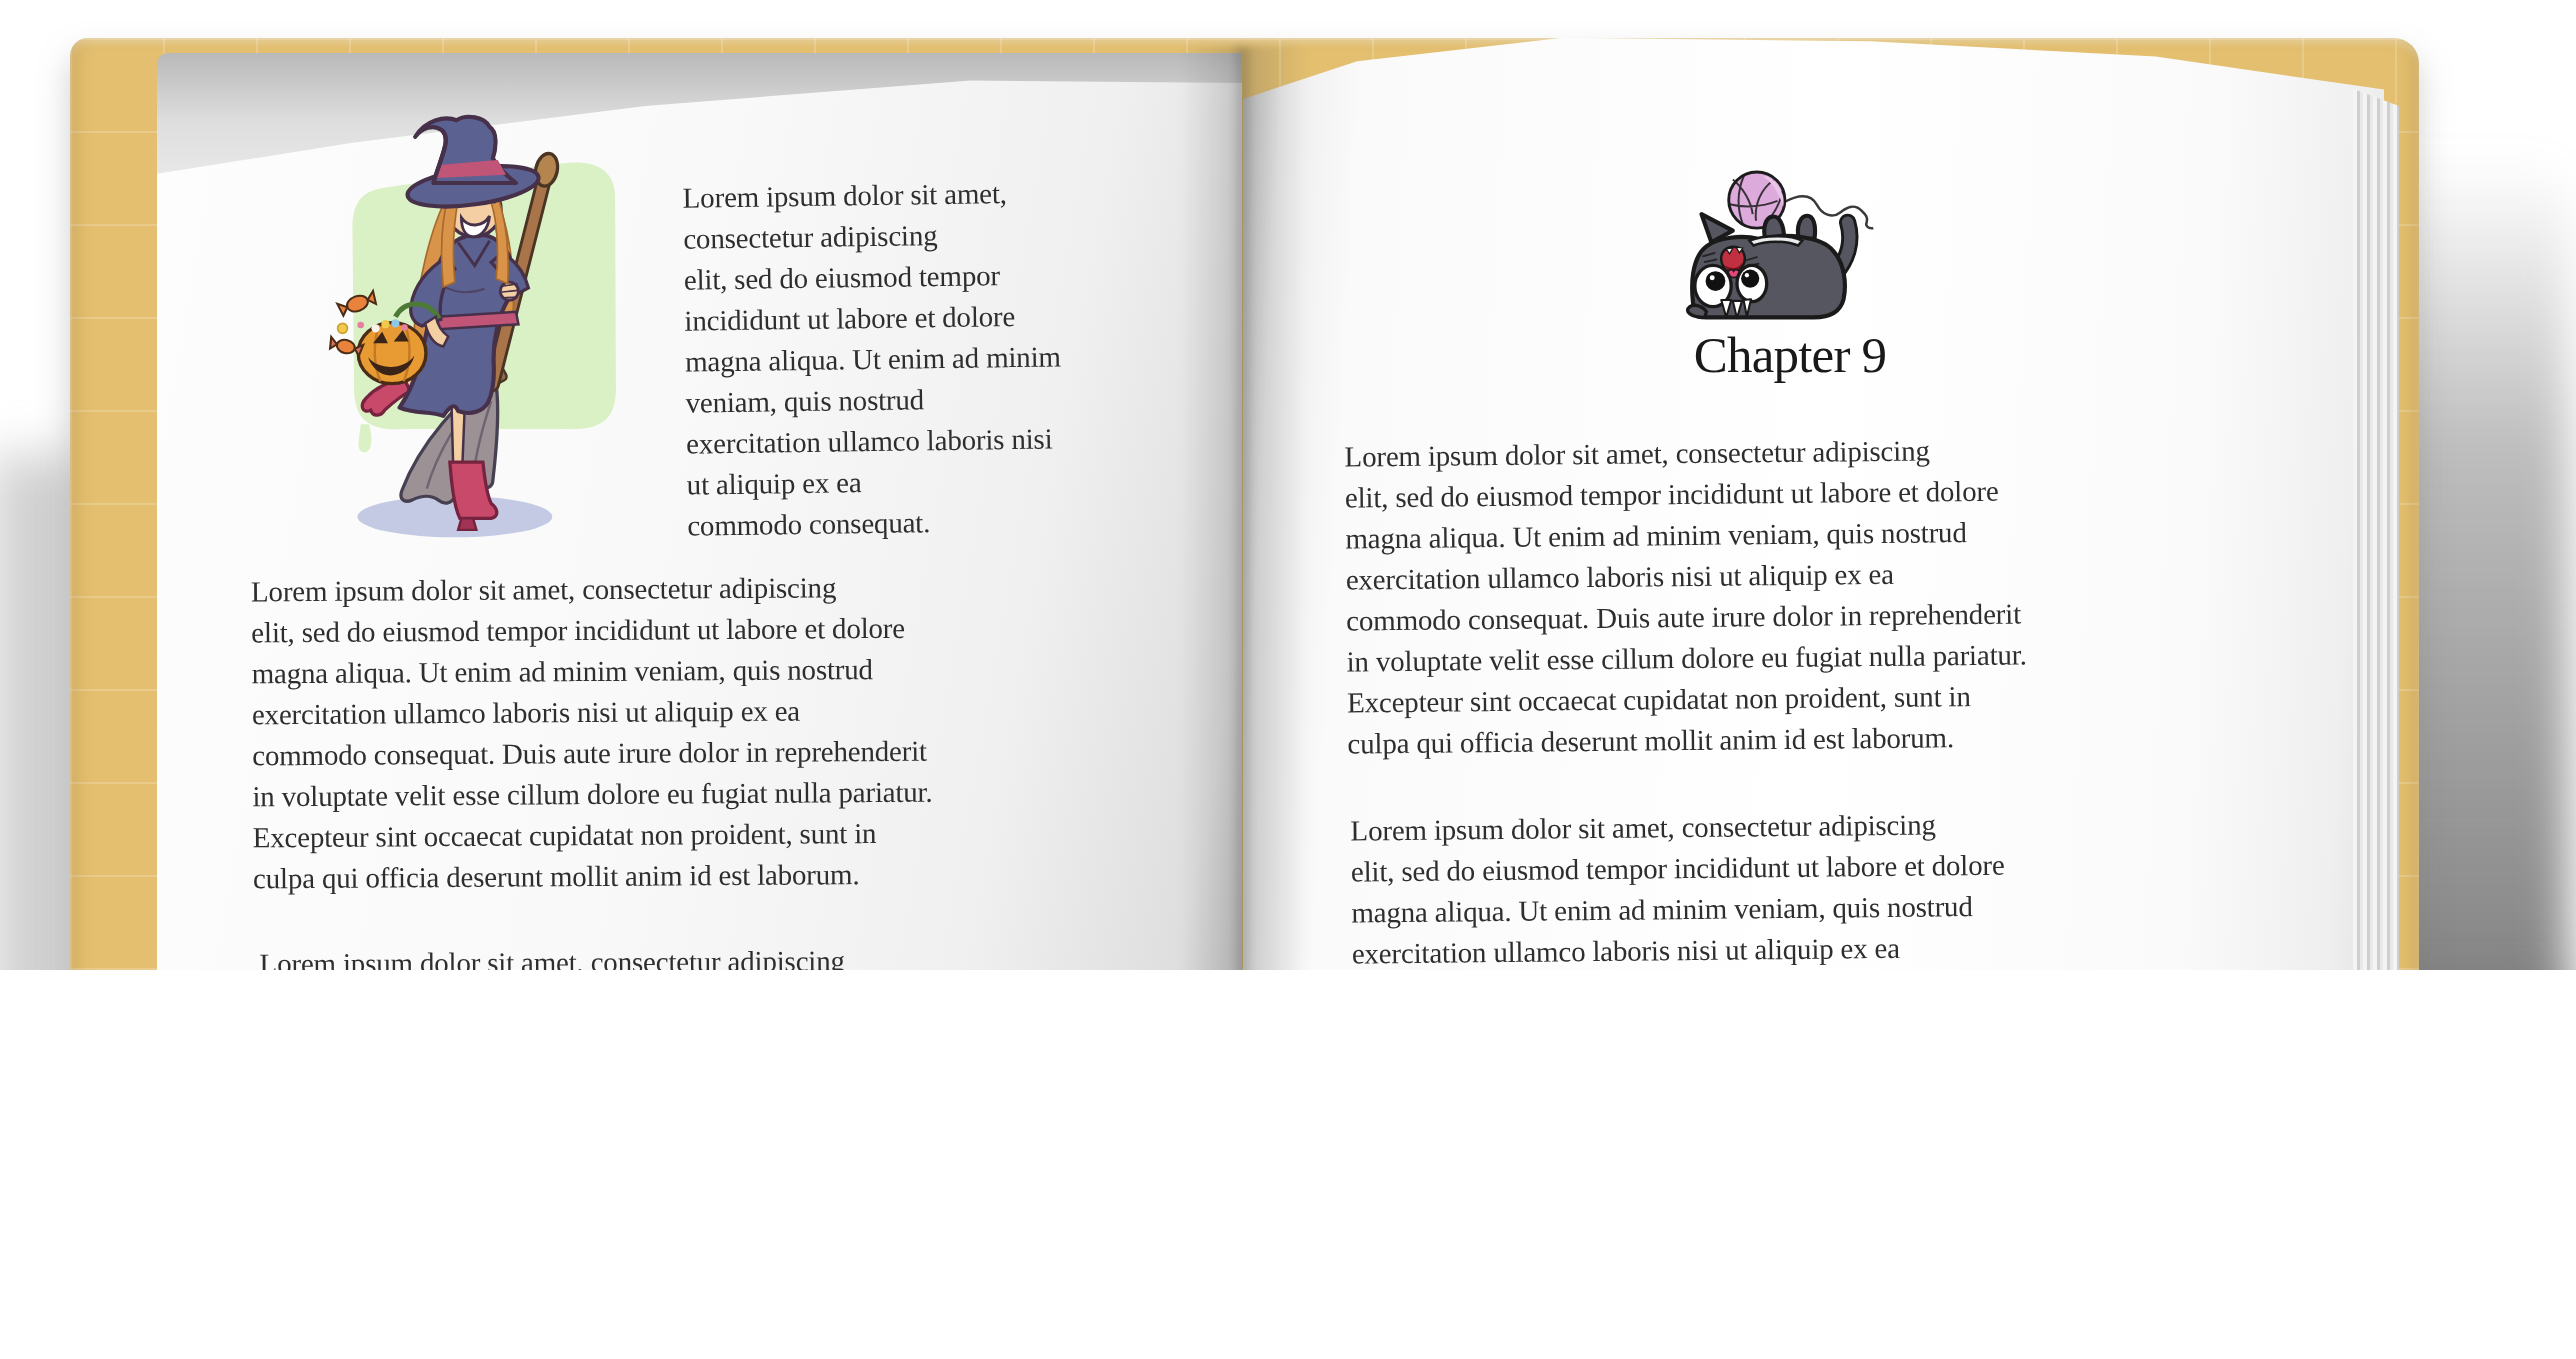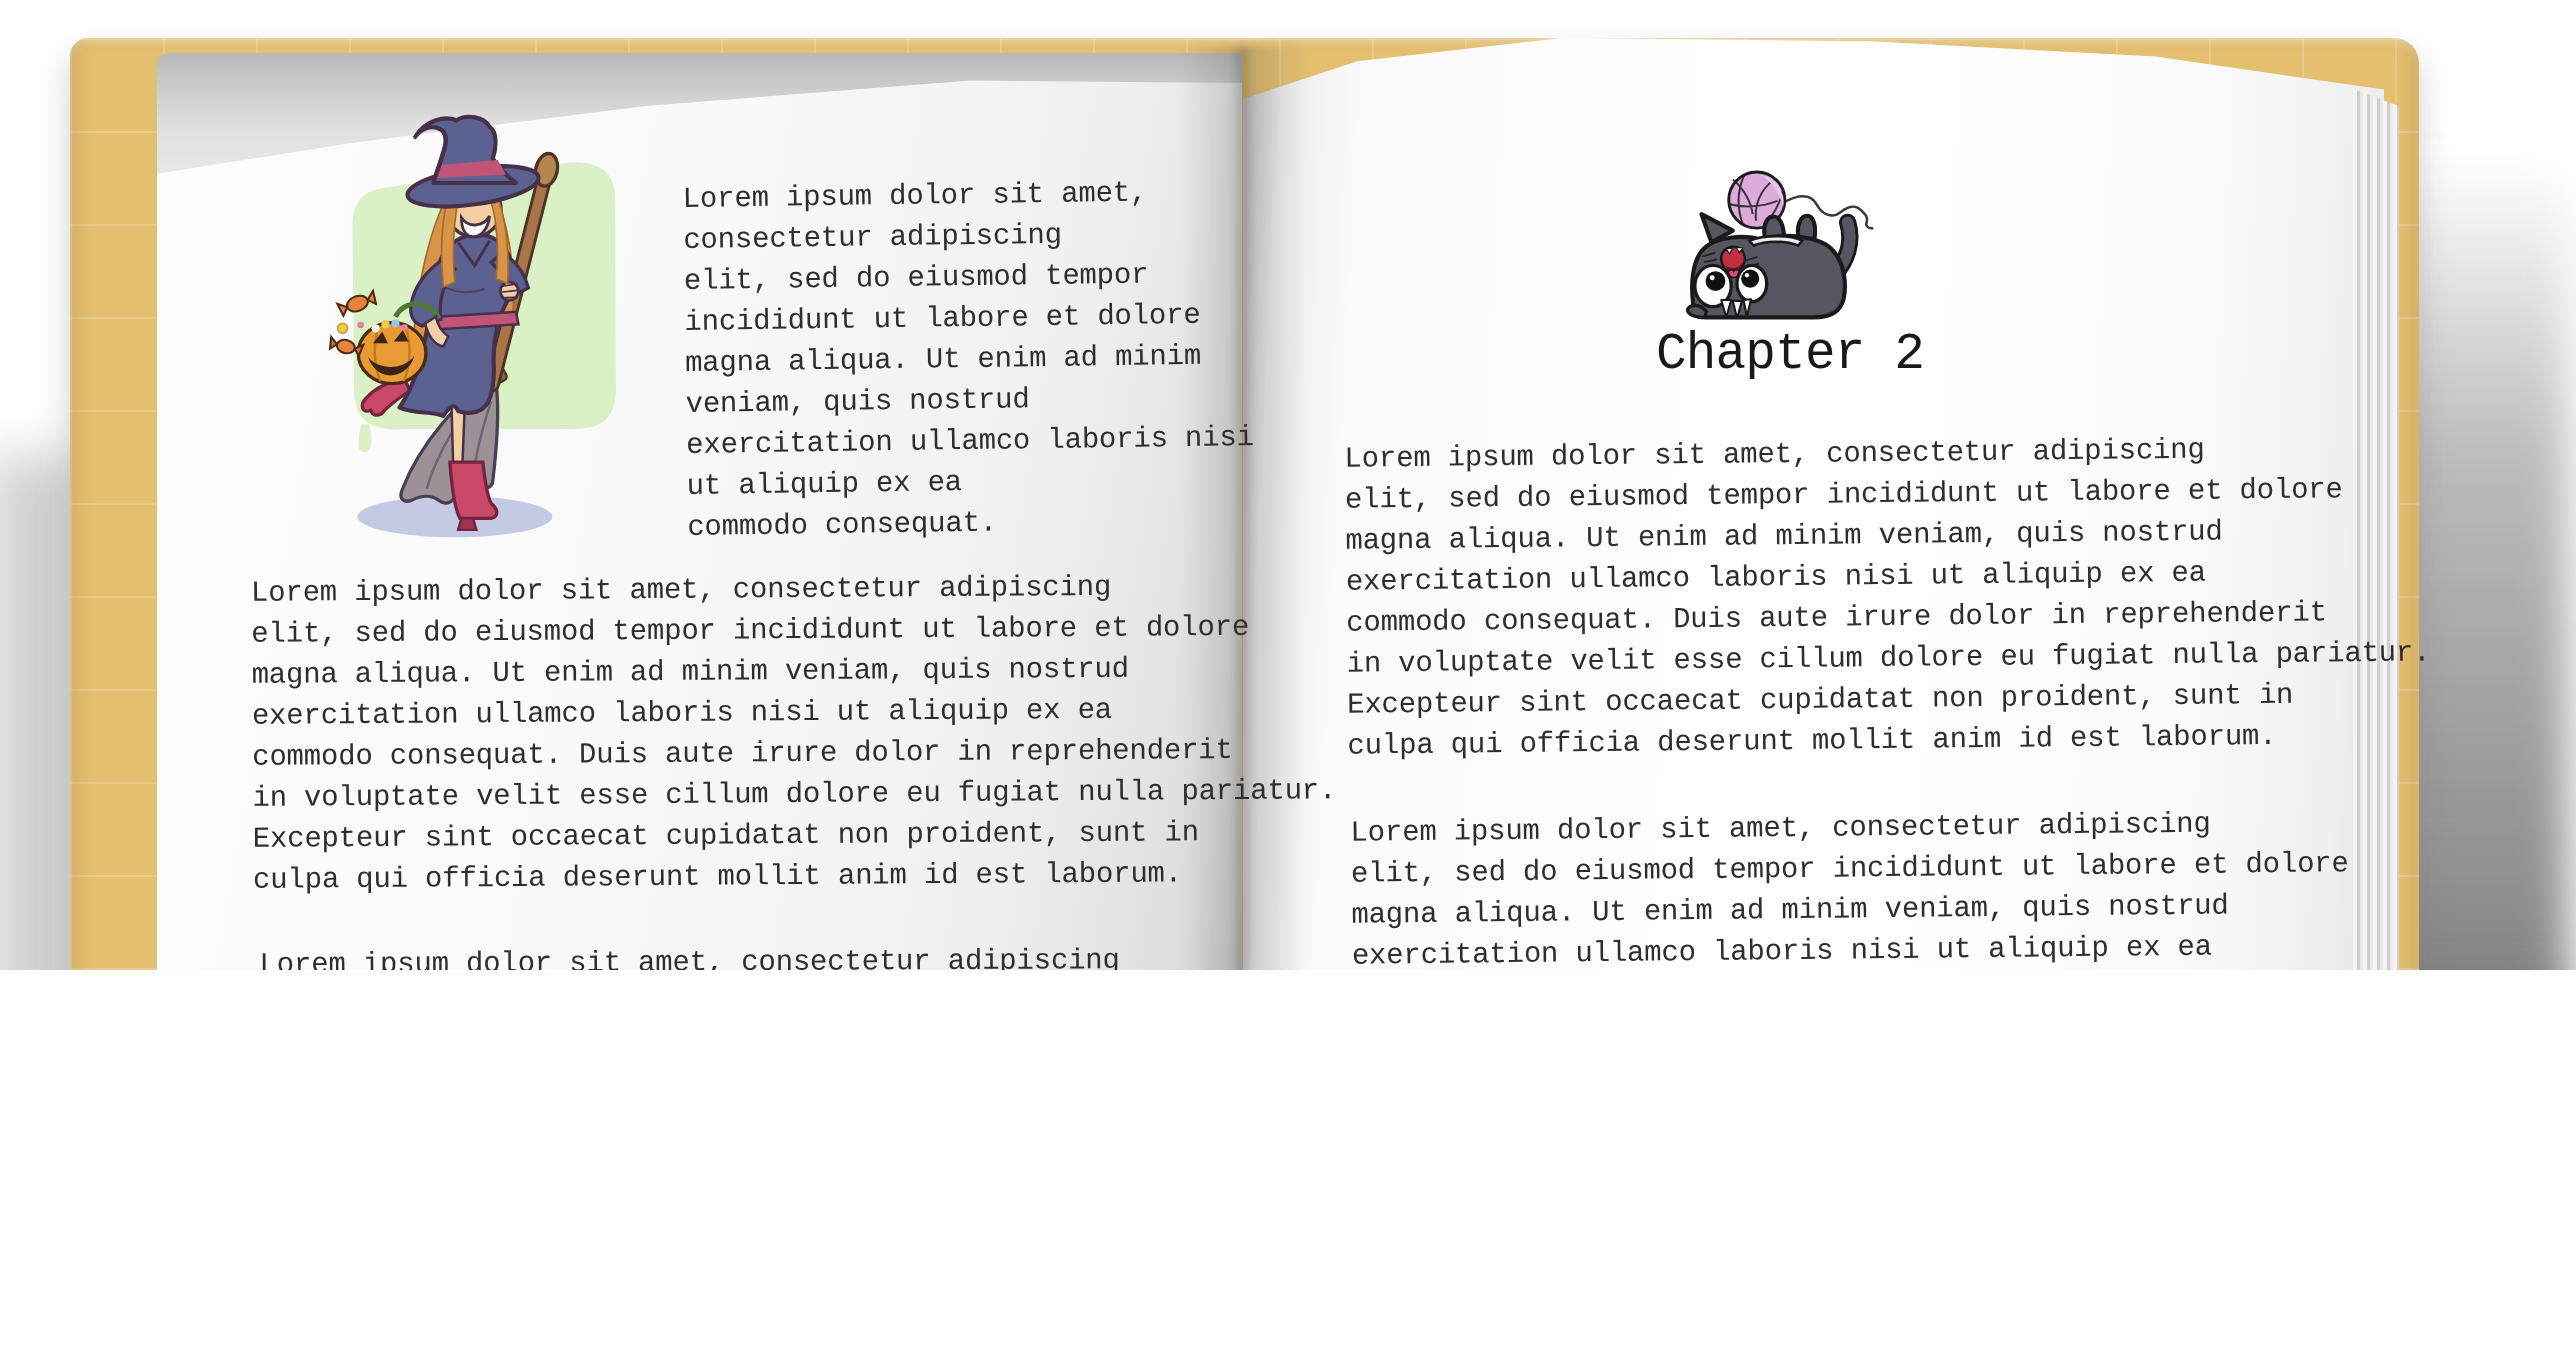--- a/index.html
+++ b/index.html
@@ -1,17 +1,17 @@
 <!DOCTYPE html>
 <html style="font-size:13.2px"><head>
 <meta charset="utf-8">
 <style>
   html,body{margin:0;padding:0;background:#ffffff;}
   #stage{position:relative;width:2576px;height:970px;overflow:hidden;background:#ffffff;
-         font-family:Liberation Mono, monospace;}
+         font-family:Liberation Serif, serif;}
   #stage *{position:absolute;box-sizing:border-box;}
 
   
   .sh-left{left:-8.3px;top:455px;width:99px;height:579px;background:rgba(150,150,150,.45);filter:blur(25px);}
   .sh-bottom{left:91px;top:1214px;width:2422px;height:141px;
              background:linear-gradient(90deg,rgba(160,160,160,.35),rgba(110,110,110,.75));filter:blur(25px);}
   .sh-right{left:2361px;top:157px;width:207px;height:1182px;border-radius:50px;
             background:linear-gradient(180deg,rgba(150,150,150,0) 0%,rgba(135,135,135,.55) 25%,rgba(112,112,112,.85) 70%,rgba(118,118,118,.9) 100%);
             filter:blur(21.5px);}
   .sh-corner{left:2216px;top:1025px;width:380px;height:347px;background:rgba(92,92,92,.8);filter:blur(45px);}
@@ -228,21 +228,21 @@
 commodo consequat. Duis aute irure dolor in reprehenderit
 in voluptate velit esse cillum dolore eu fugiat nulla pariatur.
 Excepteur sint occaecat cupidatat non proident, sunt in
 culpa qui officia deserunt mollit anim id est laborum.</div>
   <div id="lp3" class="para">Lorem ipsum dolor sit amet, consectetur adipiscing
 elit, sed do eiusmod tempor incididunt ut labore et dolore
 magna aliqua. Ut enim ad minim veniam, quis nostrud
 exercitation ullamco laboris nisi ut aliquip ex ea
 commodo consequat.</div>
 
-  <div id="heading">Chapter 2</div>
+  <div id="heading">Chapter 9</div>
   <div id="rp1" class="para">Lorem ipsum dolor sit amet, consectetur adipiscing
 elit, sed do eiusmod tempor incididunt ut labore et dolore
 magna aliqua. Ut enim ad minim veniam, quis nostrud
 exercitation ullamco laboris nisi ut aliquip ex ea
 commodo consequat. Duis aute irure dolor in reprehenderit
 in voluptate velit esse cillum dolore eu fugiat nulla pariatur.
 Excepteur sint occaecat cupidatat non proident, sunt in
 culpa qui officia deserunt mollit anim id est laborum.</div>
   <div id="rp2" class="para">Lorem ipsum dolor sit amet, consectetur adipiscing
 elit, sed do eiusmod tempor incididunt ut labore et dolore

